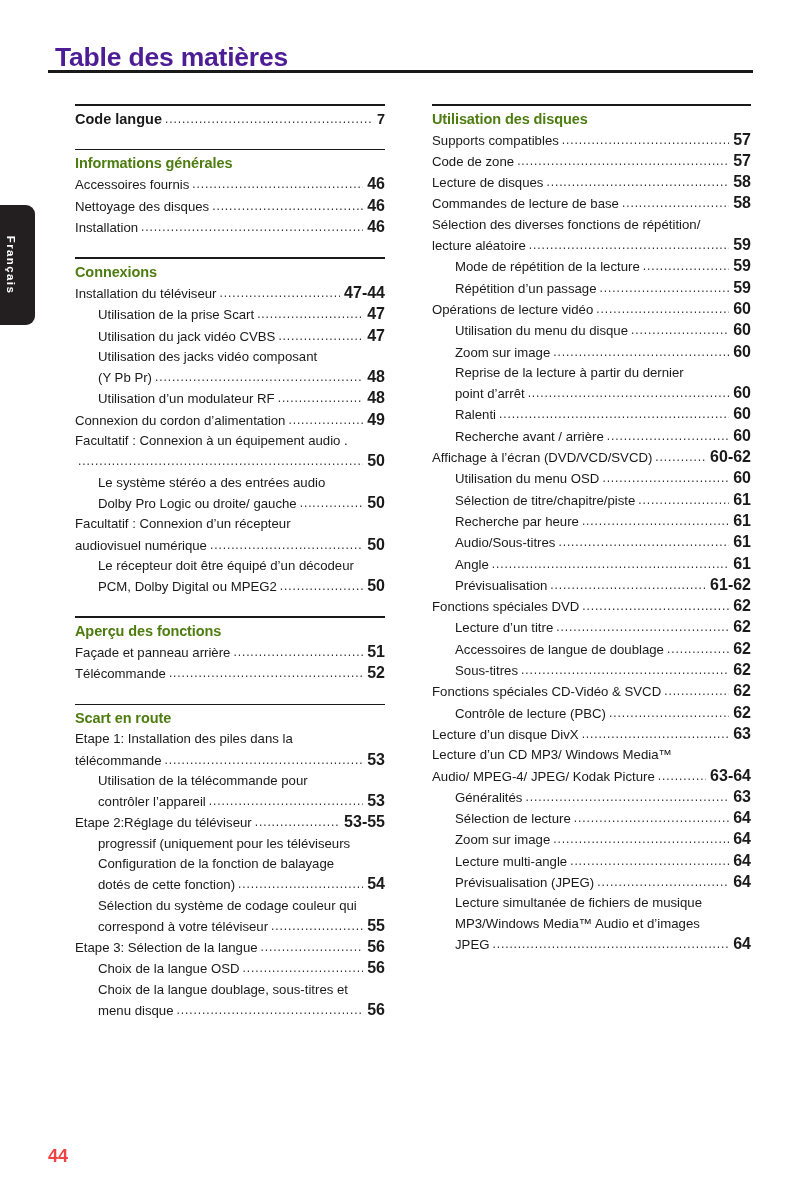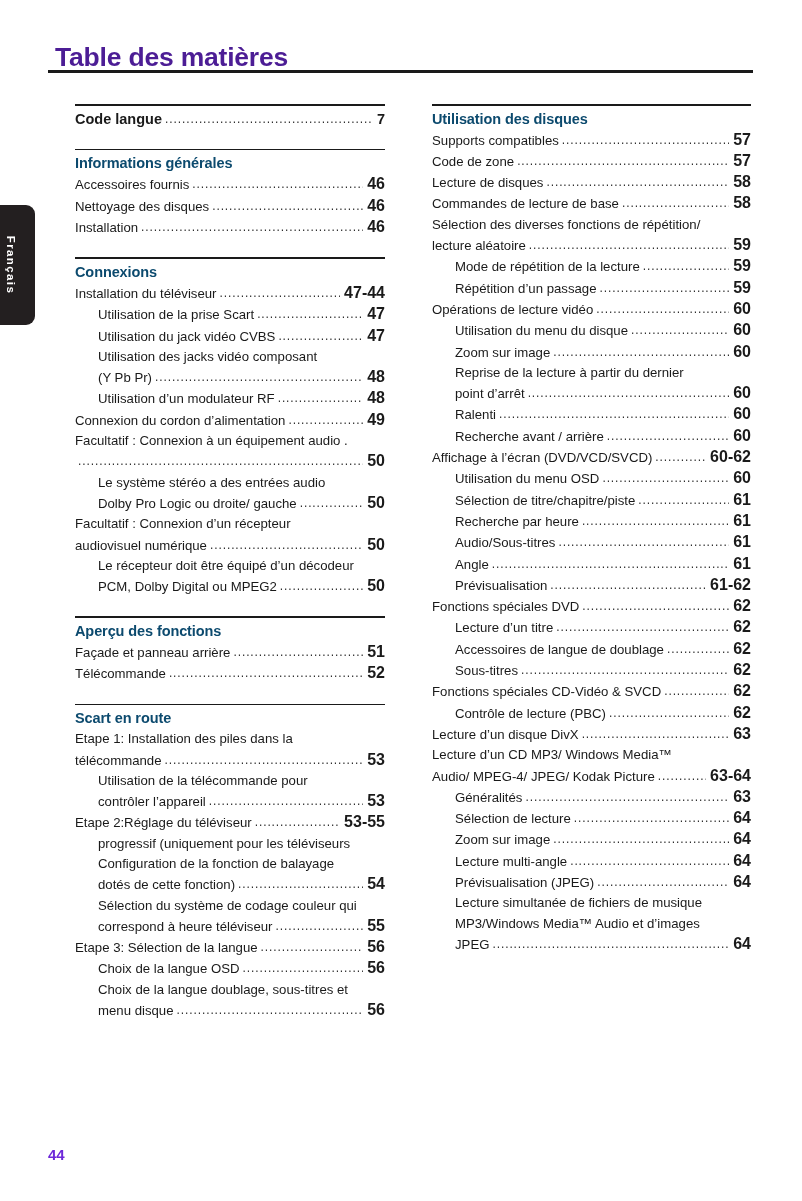--- a/index.html
+++ b/index.html
@@ -75,21 +75,21 @@
 
   .section { margin-bottom: 0; }
   .section-rule {
     height: 1.6px;
     background: #1a1a1a;
     margin-bottom: 3px;
   }
   .section-head {
     font-size: 14.5px;
     font-weight: bold;
-    color: #0c4a6e;
+    color: #4d7c0f;
     line-height: 20px;
     margin-bottom: 1px;
     letter-spacing: -0.1px;
   }
   .section-gap { height: 19px; }
 
   
   .entry {
     display: flex;
     align-items: baseline;
@@ -129,23 +129,23 @@
   .entry.plain .e-text { white-space: normal; }
 
   
   .entry.dots-only .e-text { flex: 0 0 0; }
 
   
   .page-number {
     position: absolute;
     left: 48px;
     top: 1146px;
-    font-size: 15px;
+    font-size: 18px;
     font-weight: bold;
-    color: #6d28d9;
+    color: #ef4444;
   }
 </style>
 </head>
 <body>
 
 <div class="side-tab">
   <span class="side-tab-label">Français</span>
 </div>
 
 <h1 class="page-title">Table des matières</h1>
@@ -279,21 +279,21 @@
         </div>
         <div class="entry plain indent"><span class="e-text">progressif (uniquement pour les téléviseurs</span></div>
         <div class="entry plain indent"><span class="e-text">Configuration de la fonction de balayage</span></div>
         <div class="entry indent">
           <span class="e-text">dotés de cette fonction)</span>
           <span class="e-dots"></span>
           <span class="e-page">54</span>
         </div>
         <div class="entry plain indent"><span class="e-text">Sélection du système de codage couleur qui</span></div>
         <div class="entry indent">
-          <span class="e-text">correspond à heure téléviseur</span>
+          <span class="e-text">correspond à votre téléviseur</span>
           <span class="e-dots"></span>
           <span class="e-page">55</span>
         </div>
         <div class="entry">
           <span class="e-text">Etape 3: Sélection de la langue</span>
           <span class="e-dots"></span>
           <span class="e-page">56</span>
         </div>
         <div class="entry indent">
           <span class="e-text">Choix de la langue OSD</span>

